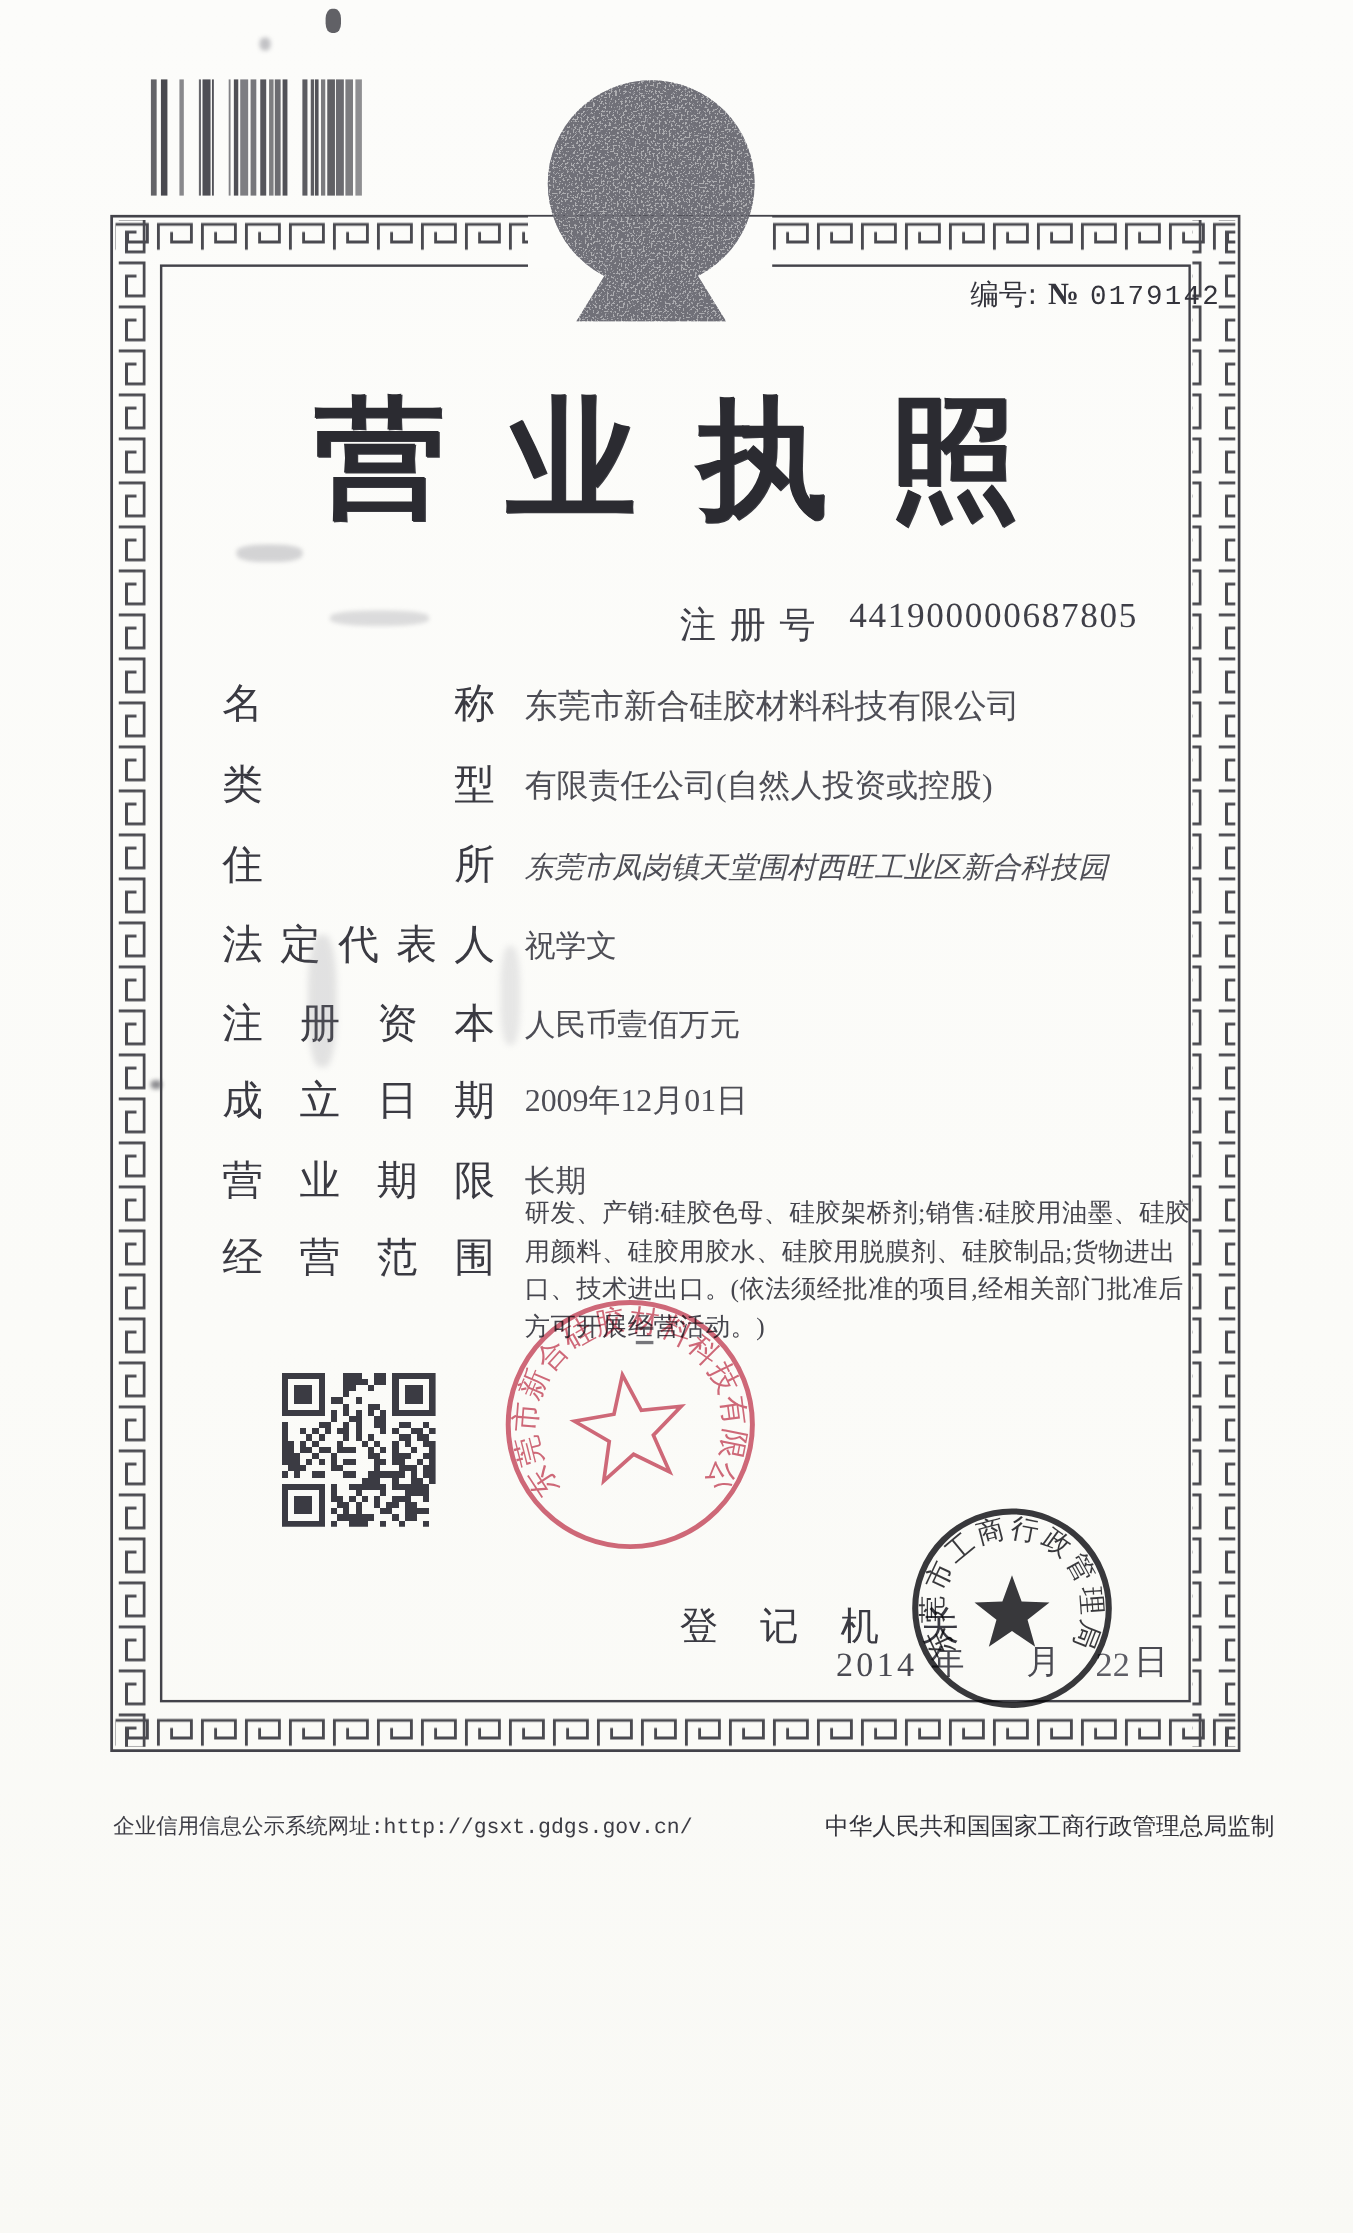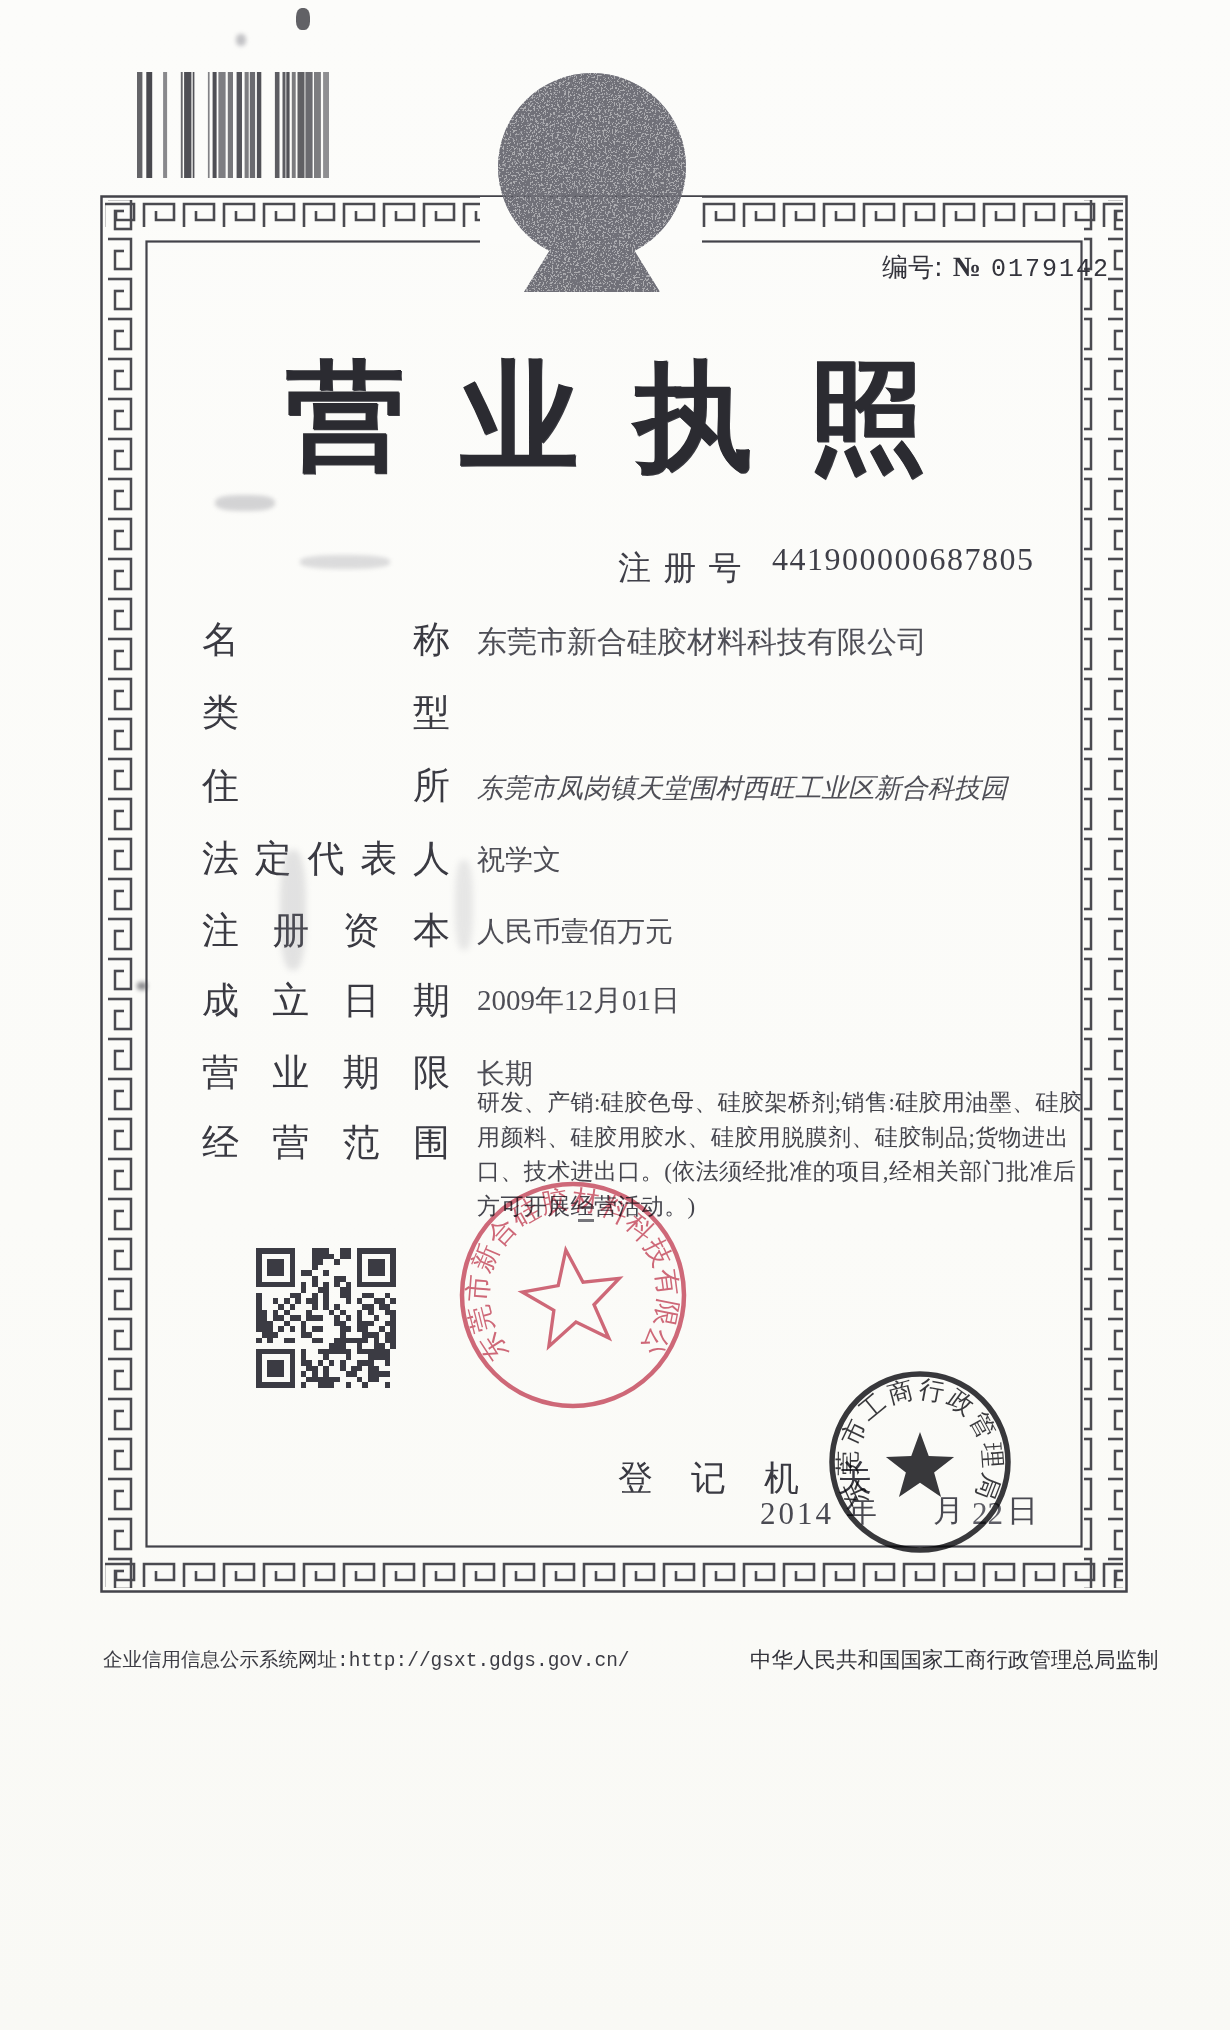--- a/index.html
+++ b/index.html
@@ -145,20 +145,21 @@
 
   <div id="f-name-l" class="abs flabel spread">
       <span>名</span>
       <span>称</span>
     </div>
   <div id="f-name-v" class="abs fvalue">东莞市新合硅胶材料科技有限公司</div>
   <div id="f-type-l" class="abs flabel spread">
       <span>类</span>
       <span>型</span>
     </div>
+  <div id="f-type-v" class="abs fvalue">有限责任公司(自然人投资或控股)</div>
   <div id="f-addr-l" class="abs flabel spread">
       <span>住</span>
       <span>所</span>
     </div>
   <div id="f-addr-v" class="abs fvalue">东莞市凤岗镇天堂围村西旺工业区新合科技园</div>
   <div id="f-rep-l" class="abs flabel spread">
       <span>法</span>
       <span>定</span>
       <span>代</span>
       <span>表</span>
@@ -522,21 +523,21 @@
   <div id="registry-label" class="abs spread">
       <span>登</span>
       <span>记</span>
       <span>机</span>
       <span>关</span>
     </div>
   <div id="issue-date" class="abs">
     <span class="y">2014</span>
     <span style="margin-left:12px">年</span>
     <span style="margin-left:56px">月</span>
-    <span class="day" style="margin-left:8px">22</span>
+    <span class="day" style="margin-left:32px">22</span>
     <span style="margin-left:4px">日</span>
   </div>
 
   <svg id="registry-stamp" class="abs" width="186" height="186" viewBox="0 0 186 186">
     <defs>
       <path id="stampArc" d="M44 134.1 A64 64 0 1 1 142 134.1" fill="none"></path>
     </defs>
     <circle cx="93" cy="93" r="88" fill="none" stroke-width="5.5" class="stamp-stroke" stroke="#1d1d22"></circle>
     <g transform="translate(93,99) scale(0.78)">
       <path d="M0 -46 L11.2 -15.4 L43.7 -14.2 L18.1 5.9 L27 37.2 L0 19 L-27 37.2 L-18.1 5.9 L-43.7 -14.2 L-11.2 -15.4 Z" class="stamp-fill" fill="#1d1d22"></path>

